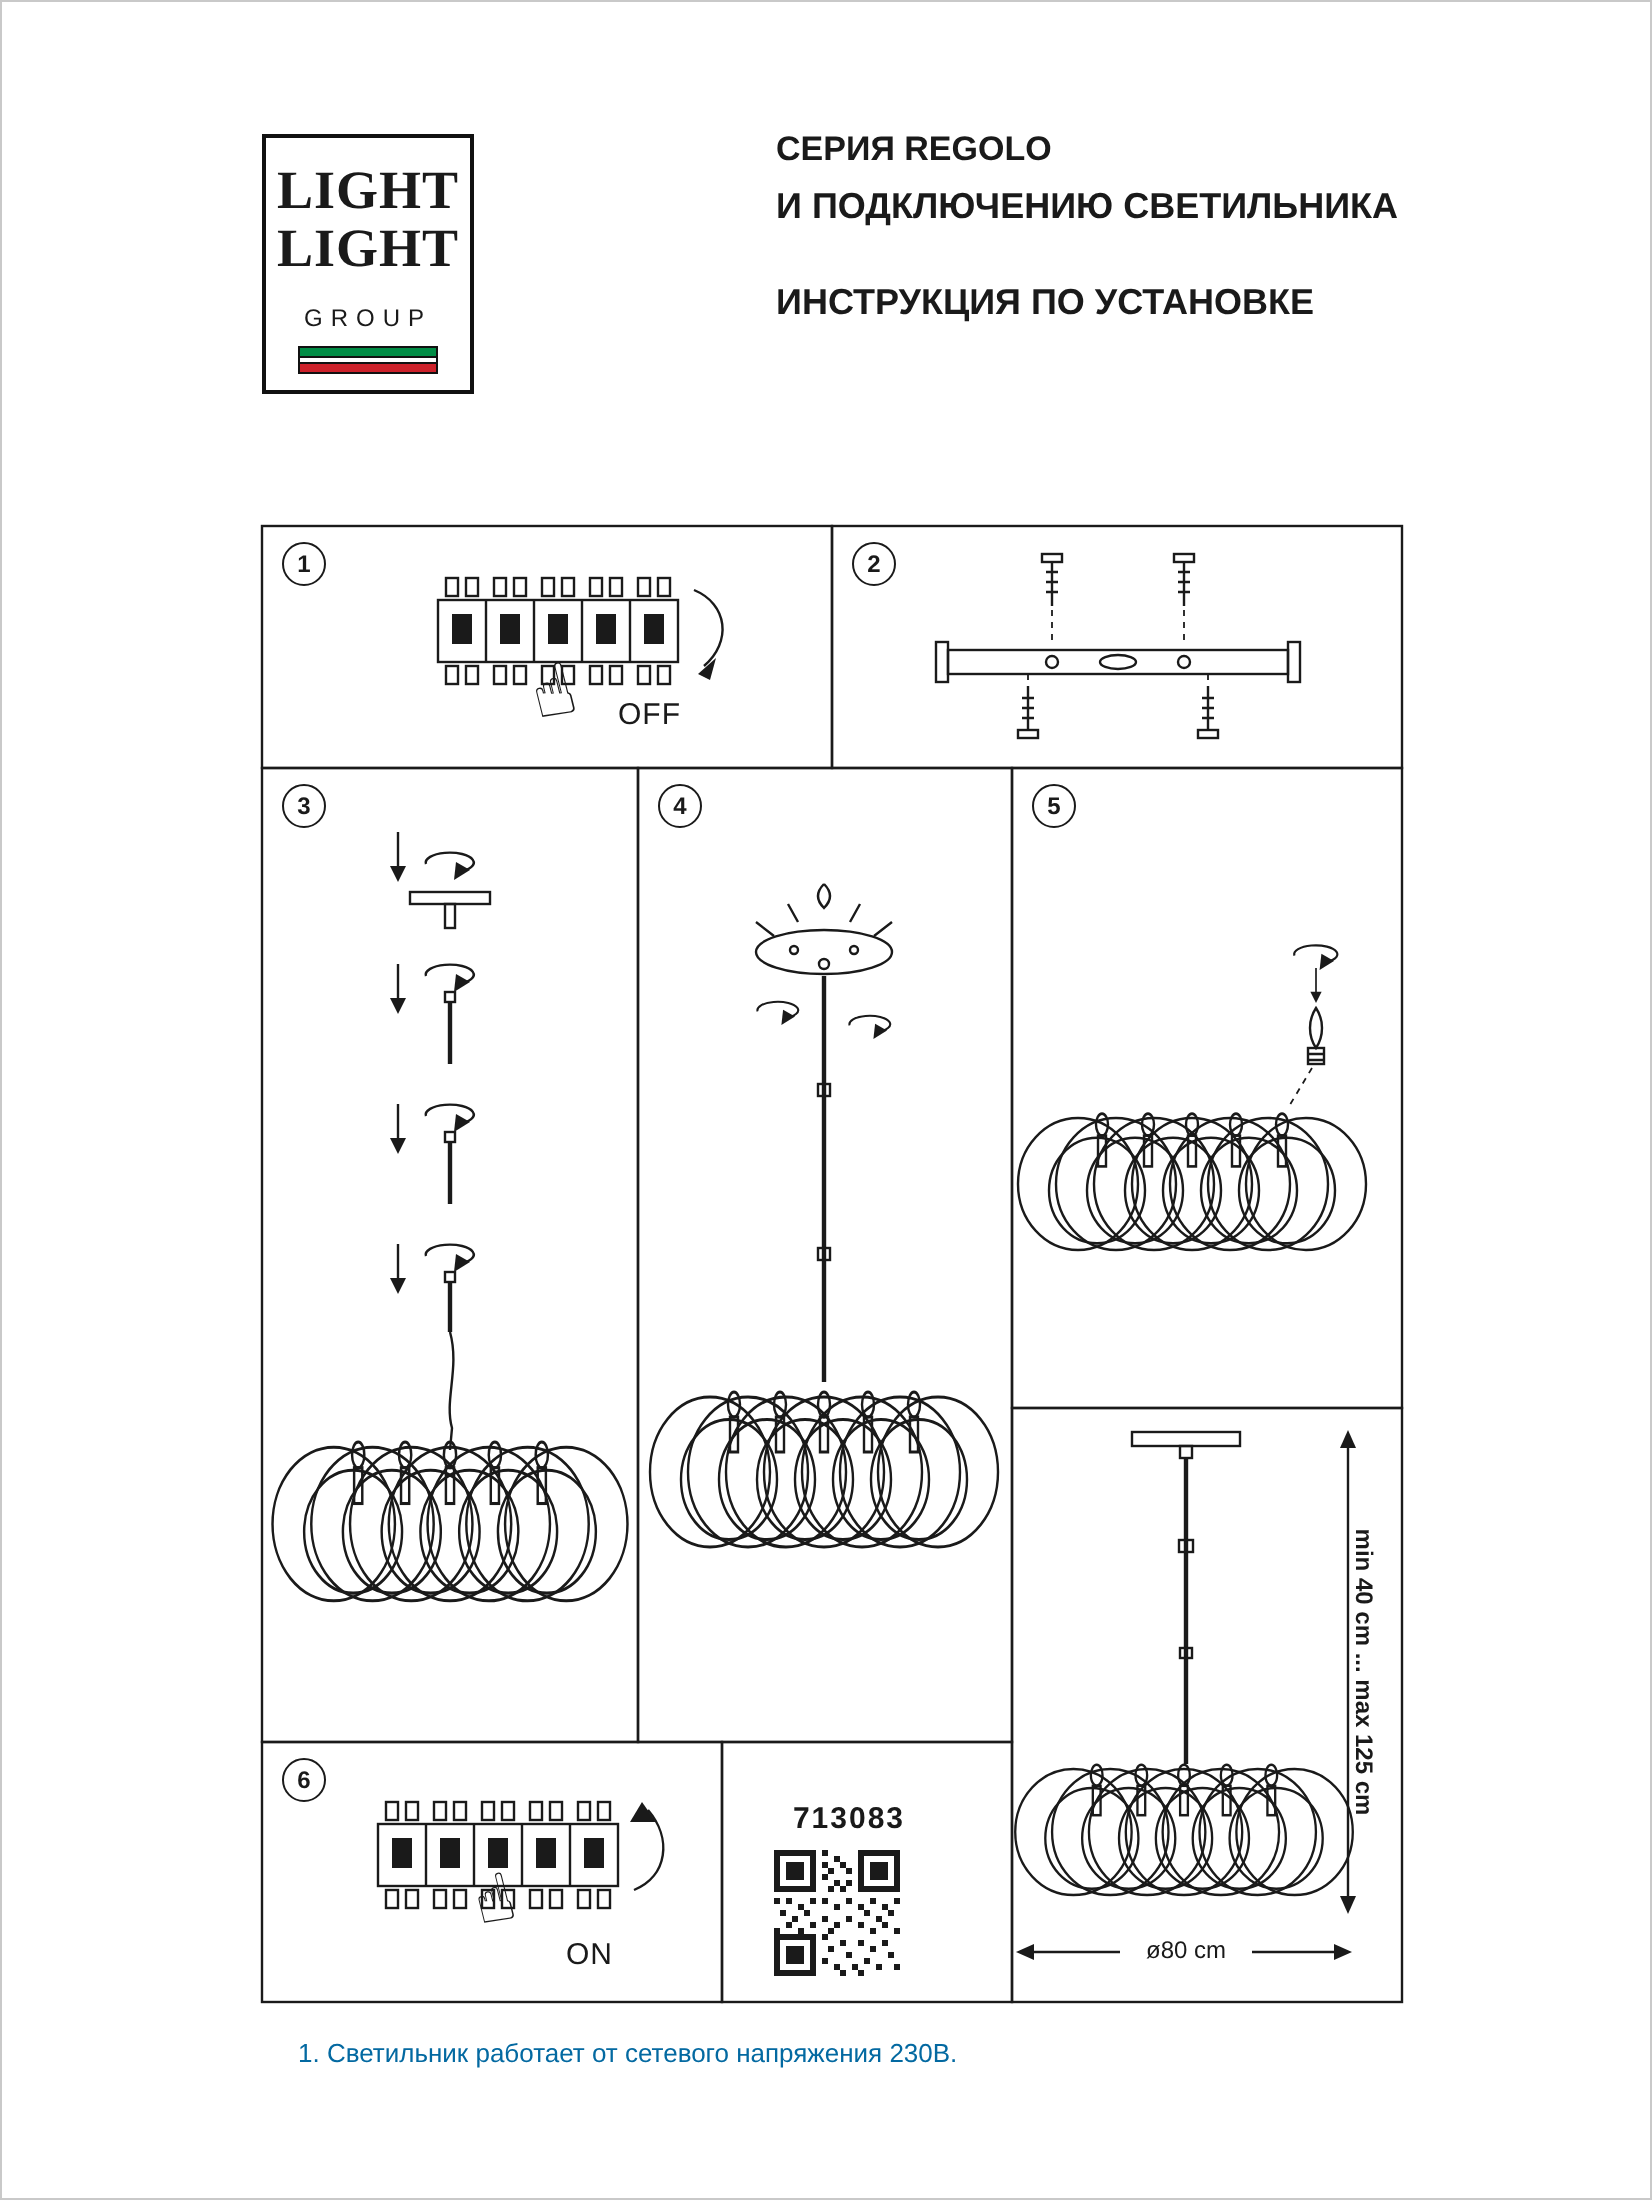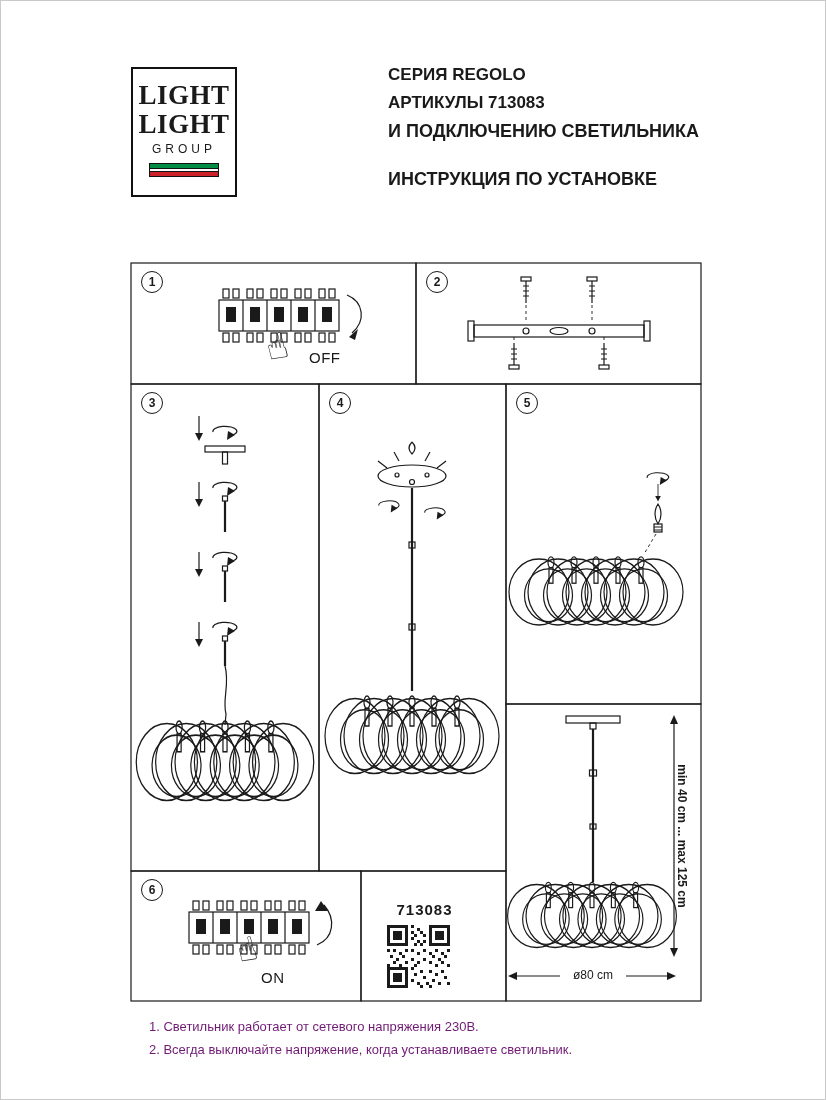--- a/index.html
+++ b/index.html
@@ -15,37 +15,37 @@
   .panel{position:absolute}
   .num{position:absolute;top:8px;left:10px;width:22px;height:22px;border:1.4px solid #1a1a1a;border-radius:50%;
        display:flex;align-items:center;justify-content:center;font-size:12px;font-weight:bold;background:#fff}
   .swlbl{position:absolute;font-size:15px;font-weight:normal;letter-spacing:.5px}
   .hand{position:absolute;font-size:36px;line-height:1;color:#1a1a1a;transform:rotate(-14deg);
         font-family:"DejaVu Sans",sans-serif}
   .logo{position:absolute;left:130px;top:66px;width:106px;height:130px;border:2px solid #111;
         text-align:center;font-family:"Liberation Serif",serif;background:#fff}
   .logo-big{font-size:27px;font-weight:bold;letter-spacing:.5px;line-height:29px}
   .logo-big.first{margin-top:12px}
-  .logo-group{font-size:12px;letter-spacing:4px;margin-top:3px;font-family:"Liberation Sans",sans-serif}
+  .logo-group{font-size:12px;letter-spacing:4px;margin-top:13px;font-family:"Liberation Sans",sans-serif}
   .flag{width:70px;margin:7px auto 0;border:1px solid #111}
   .flag i{display:block;height:4px}
   .flag .fg{background:#008c45}
   .flag .fw{background:#fff;border-top:1px solid #111;border-bottom:1px solid #111}
   .flag .fr{background:#cd212a}
   .titles{position:absolute;right:126px;top:60px;text-align:left}
   .t1{font-size:17px;font-weight:bold;line-height:28px}
   .t2{font-size:18px;font-weight:bold;line-height:28px}
   .gap{margin-top:20px}
   .article{position:absolute;top:30px;left:0;width:100%;text-align:center;font-size:15px;
            font-weight:bold;letter-spacing:1px}
   .qr{position:absolute;left:26px;top:54px;width:63px;height:63px}
   .dimv{position:absolute;left:176px;top:132px;transform:translate(-50%,-50%) rotate(90deg);
         font-size:12px;font-weight:bold;white-space:nowrap}
   .dimh{position:absolute;left:56px;top:264px;width:62px;text-align:center;font-size:12px;font-weight:normal}
-  .notes{position:absolute;left:148px;top:1014px;font-size:13px;line-height:23px;color:#701a75}
+  .notes{position:absolute;left:148px;top:1014px;font-size:13px;line-height:23px;color:#0369a1}
 </style>
 </head>
 <body>
 
 <div class="page">
 
   <svg width="0" height="0" style="position:absolute" aria-hidden="true">
     <defs>
       <g id="drum">
         <circle class="ln" cx="-57" cy="0" r="30"></circle>
@@ -131,21 +131,20 @@
     <div class="logo-group">GROUP</div>
     <div class="flag">
         <i class="fg"></i>
         <i class="fw"></i>
         <i class="fr"></i>
       </div>
   </div>
 
   <div class="titles">
     <div class="t1">СЕРИЯ REGOLO</div>
-    <div class="t1">АРТИКУЛЫ 713083</div>
     <div class="t2">И ПОДКЛЮЧЕНИЮ СВЕТИЛЬНИКА</div>
     <div class="t2 gap">ИНСТРУКЦИЯ ПО УСТАНОВКЕ</div>
   </div>
 
   <section class="panel" style="left:130px;top:262px;width:285px;height:121px">
     <svg class="art" viewBox="0 0 285 121">
       <use href="#breakers" transform="translate(88,24)"></use>
       <path class="ln" d="M216 32 C233 39 235 58 221 70"></path>
       <polygon points="218,74 227,66 224,77" fill="#1a1a1a"></polygon>
     </svg>
@@ -244,30 +243,29 @@
     <span class="dimh">ø80 cm</span>
   </section>
 
   <section class="panel" style="left:130px;top:870px;width:230px;height:130px">
     <svg class="art" viewBox="0 0 230 130">
       <use href="#breakers" transform="translate(58,28)"></use>
       <path class="ln" d="M186 74 C203 67 205 48 193 34"></path>
       <polygon points="190,30 184,40 197,40" fill="#1a1a1a"></polygon>
     </svg>
     <span class="hand" style="left:106px;top:62px;font-size:33px">☝</span>
-    <span class="swlbl" style="left:130px;top:98px">ON</span>
+    <span class="swlbl" style="left:152px;top:98px">ON</span>
     <span class="num">6</span>
   </section>
 
   <section class="panel" style="left:360px;top:870px;width:127px;height:130px">
     <span class="article">713083</span>
     <svg class="qr" viewBox="0 0 63 63">
       <path fill="#1a1a1a" fill-rule="evenodd" d="M0 0h21v21H0zM3 3h15v15H3zM6 6h9v9H6zM42 0h21v21H42zM45 3h15v15H45zM48 6h9v9H48zM0 42h21v21H0zM3 45h15v15H3zM6 48h9v9H6z"></path>
       <path fill="#1a1a1a" d="M24 0h3v3h-3zM30 3h3v3h-3zM24 6h3v3h-3zM33 6h3v3h-3zM27 9h3v3h-3zM36 9h3v3h-3zM24 12h3v3h-3zM30 15h3v3h-3zM36 15h3v3h-3zM27 18h3v3h-3zM33 18h3v3h-3zM0 24h3v3H0zM6 24h3v3H6zM18 24h3v3h-3zM12 27h3v3h-3zM3 30h3v3H3zM15 30h3v3h-3zM9 33h3v3H9zM6 36h3v3H6zM18 36h3v3h-3zM0 39h3v3H0zM12 39h3v3h-3zM24 24h3v3h-3zM36 24h3v3h-3zM48 24h3v3h-3zM60 24h3v3h-3zM30 27h3v3h-3zM42 27h3v3h-3zM54 27h3v3h-3zM45 30h3v3h-3zM57 30h3v3h-3zM24 33h3v3h-3zM36 33h3v3h-3zM51 33h3v3h-3zM30 36h3v3h-3zM42 36h3v3h-3zM54 36h3v3h-3zM27 39h3v3h-3zM48 39h3v3h-3zM60 39h3v3h-3zM24 42h3v3h-3zM33 45h3v3h-3zM42 45h3v3h-3zM54 45h3v3h-3zM27 48h3v3h-3zM48 48h3v3h-3zM36 51h3v3h-3zM57 51h3v3h-3zM24 54h3v3h-3zM45 54h3v3h-3zM30 57h3v3h-3zM39 57h3v3h-3zM51 57h3v3h-3zM60 57h3v3h-3zM33 60h3v3h-3zM42 60h3v3h-3z"></path>
     </svg>
   </section>
 
   <div class="notes">
     <div>1. Светильник работает от сетевого напряжения 230В.</div>
-    <div>2. Всегда выключайте напряжение, когда устанавливаете светильник.</div>
   </div>
 
 </div>
 
 </body></html>

